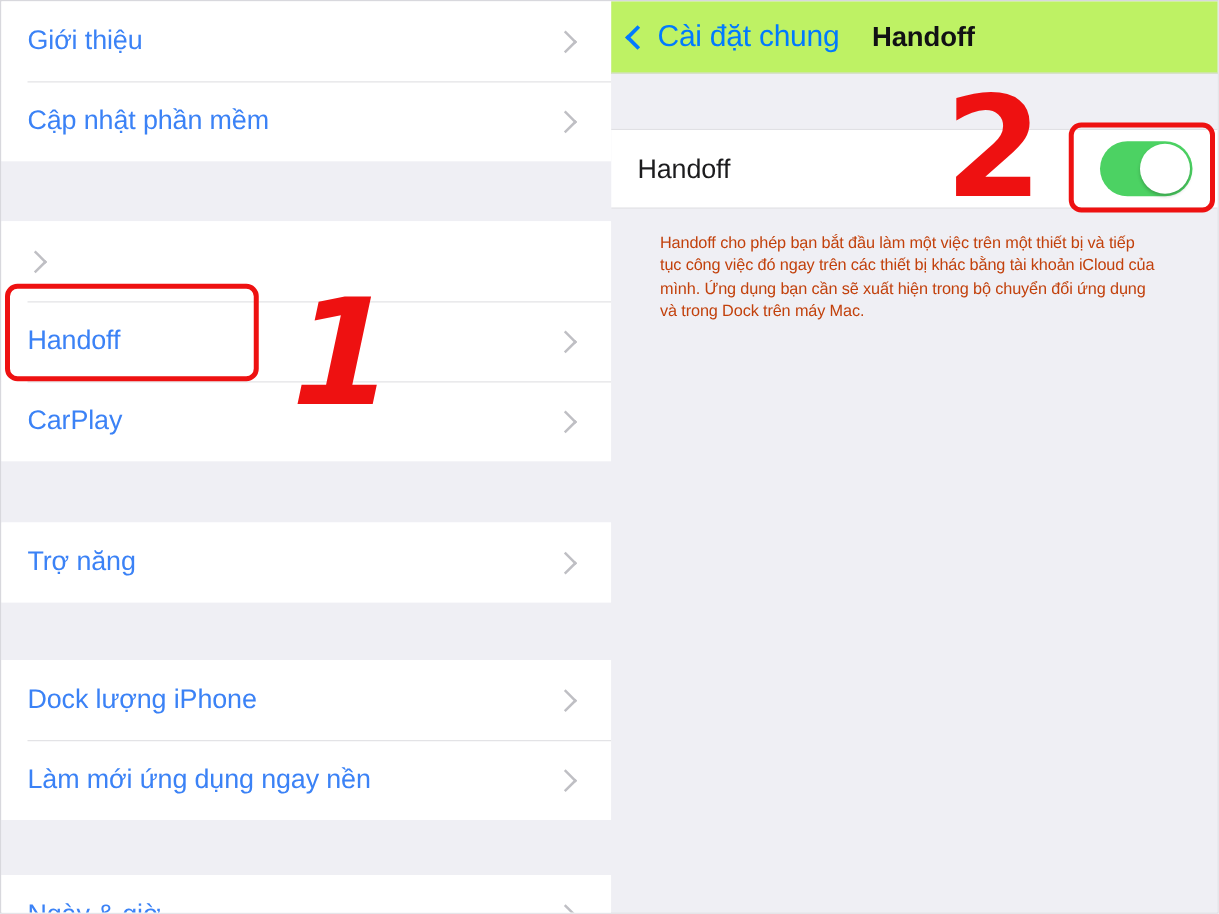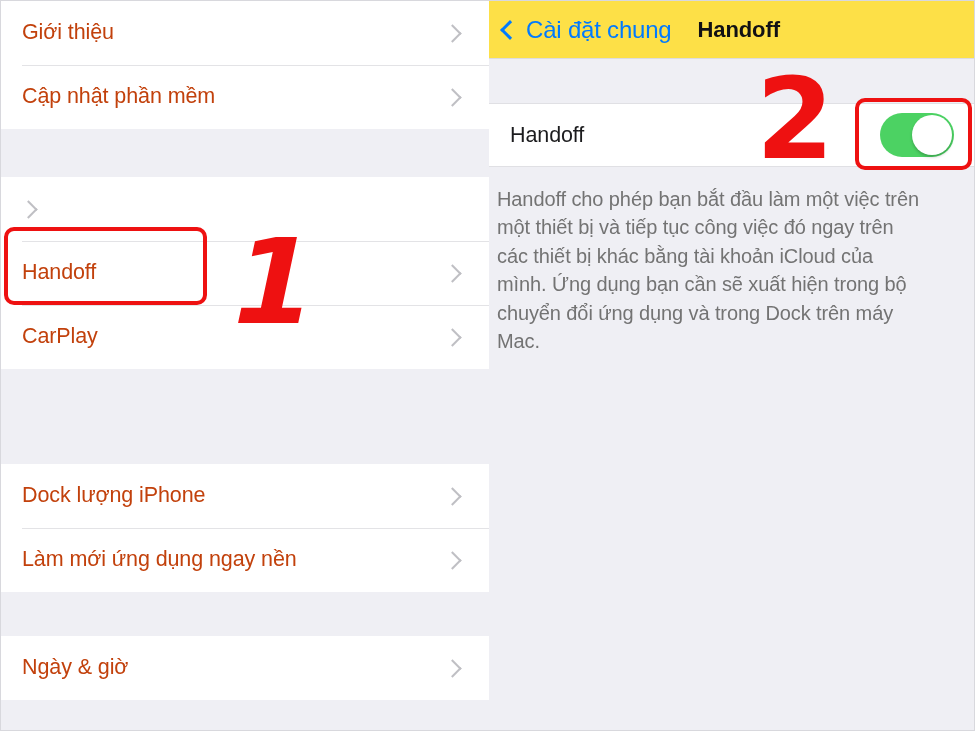--- a/index.html
+++ b/index.html
@@ -57,21 +57,21 @@
     position: absolute;
     left: 21px;
     right: 0;
     top: 0;
     height: 1px;
     background: #e3e3e6;
   }
 
   .row-label {
     font-size: 21.5px;
-    color: #c2410c;
+    color: #3b82f6;
     letter-spacing: -0.1px;
     line-height: 1.2;
     flex: 1;
     white-space: nowrap;
   }
 
   .chev {
     width: 13px;
     height: 13px;
     border-top: 2.4px solid #bfbfc4;
@@ -87,21 +87,21 @@
     left: 488px;
     top: 0;
     width: 487px;
     height: 731px;
     background: #efeff4;
   }
 
   #navbar {
     position: relative;
     height: 58px;
-    background: #fde047;
+    background: #bef264;
     display: flex;
     align-items: center;
     padding-left: 10px;
     border-bottom: 1px solid #dcdce0;
     text-align: center;
   }
 
   #back-link {
     display: flex;
     align-items: center;
@@ -172,24 +172,24 @@
     top: 2px;
     right: 2px;
     width: 40px;
     height: 40px;
     border-radius: 50%;
     background: #ffffff;
     box-shadow: 0 2px 3px rgba(0,0,0,0.22);
   }
 
   #desc {
-    padding: 18px 22px 0 8px;
-    font-size: 20px;
+    padding: 18px 22px 0 39px;
+    font-size: 13px;
     line-height: 1.42;
-    color: #737373;
+    color: #c2410c;
     letter-spacing: -0.1px;
     max-width: 460px;
   }
 
   
   .annot-box {
     position: absolute;
     border: 4px solid #ee1111;
     border-radius: 10px;
     pointer-events: none;
@@ -261,20 +261,26 @@
         <span class="chev"></span>
       </div>
       <div class="row">
         <span class="row-label">CarPlay</span>
         <span class="chev"></span>
       </div>
     </div>
 
     <div class="gap" style="height:49px"></div>
 
+    <div class="group">
+      <div class="row">
+        <span class="row-label">Trợ năng</span>
+        <span class="chev"></span>
+      </div>
+    </div>
 
     <div class="gap" style="height:46px"></div>
 
     <div class="group">
       <div class="row">
         <span class="row-label">Dock lượng iPhone</span>
         <span class="chev"></span>
       </div>
       <div class="row">
         <span class="row-label">Làm mới ứng dụng ngay nền</span>

